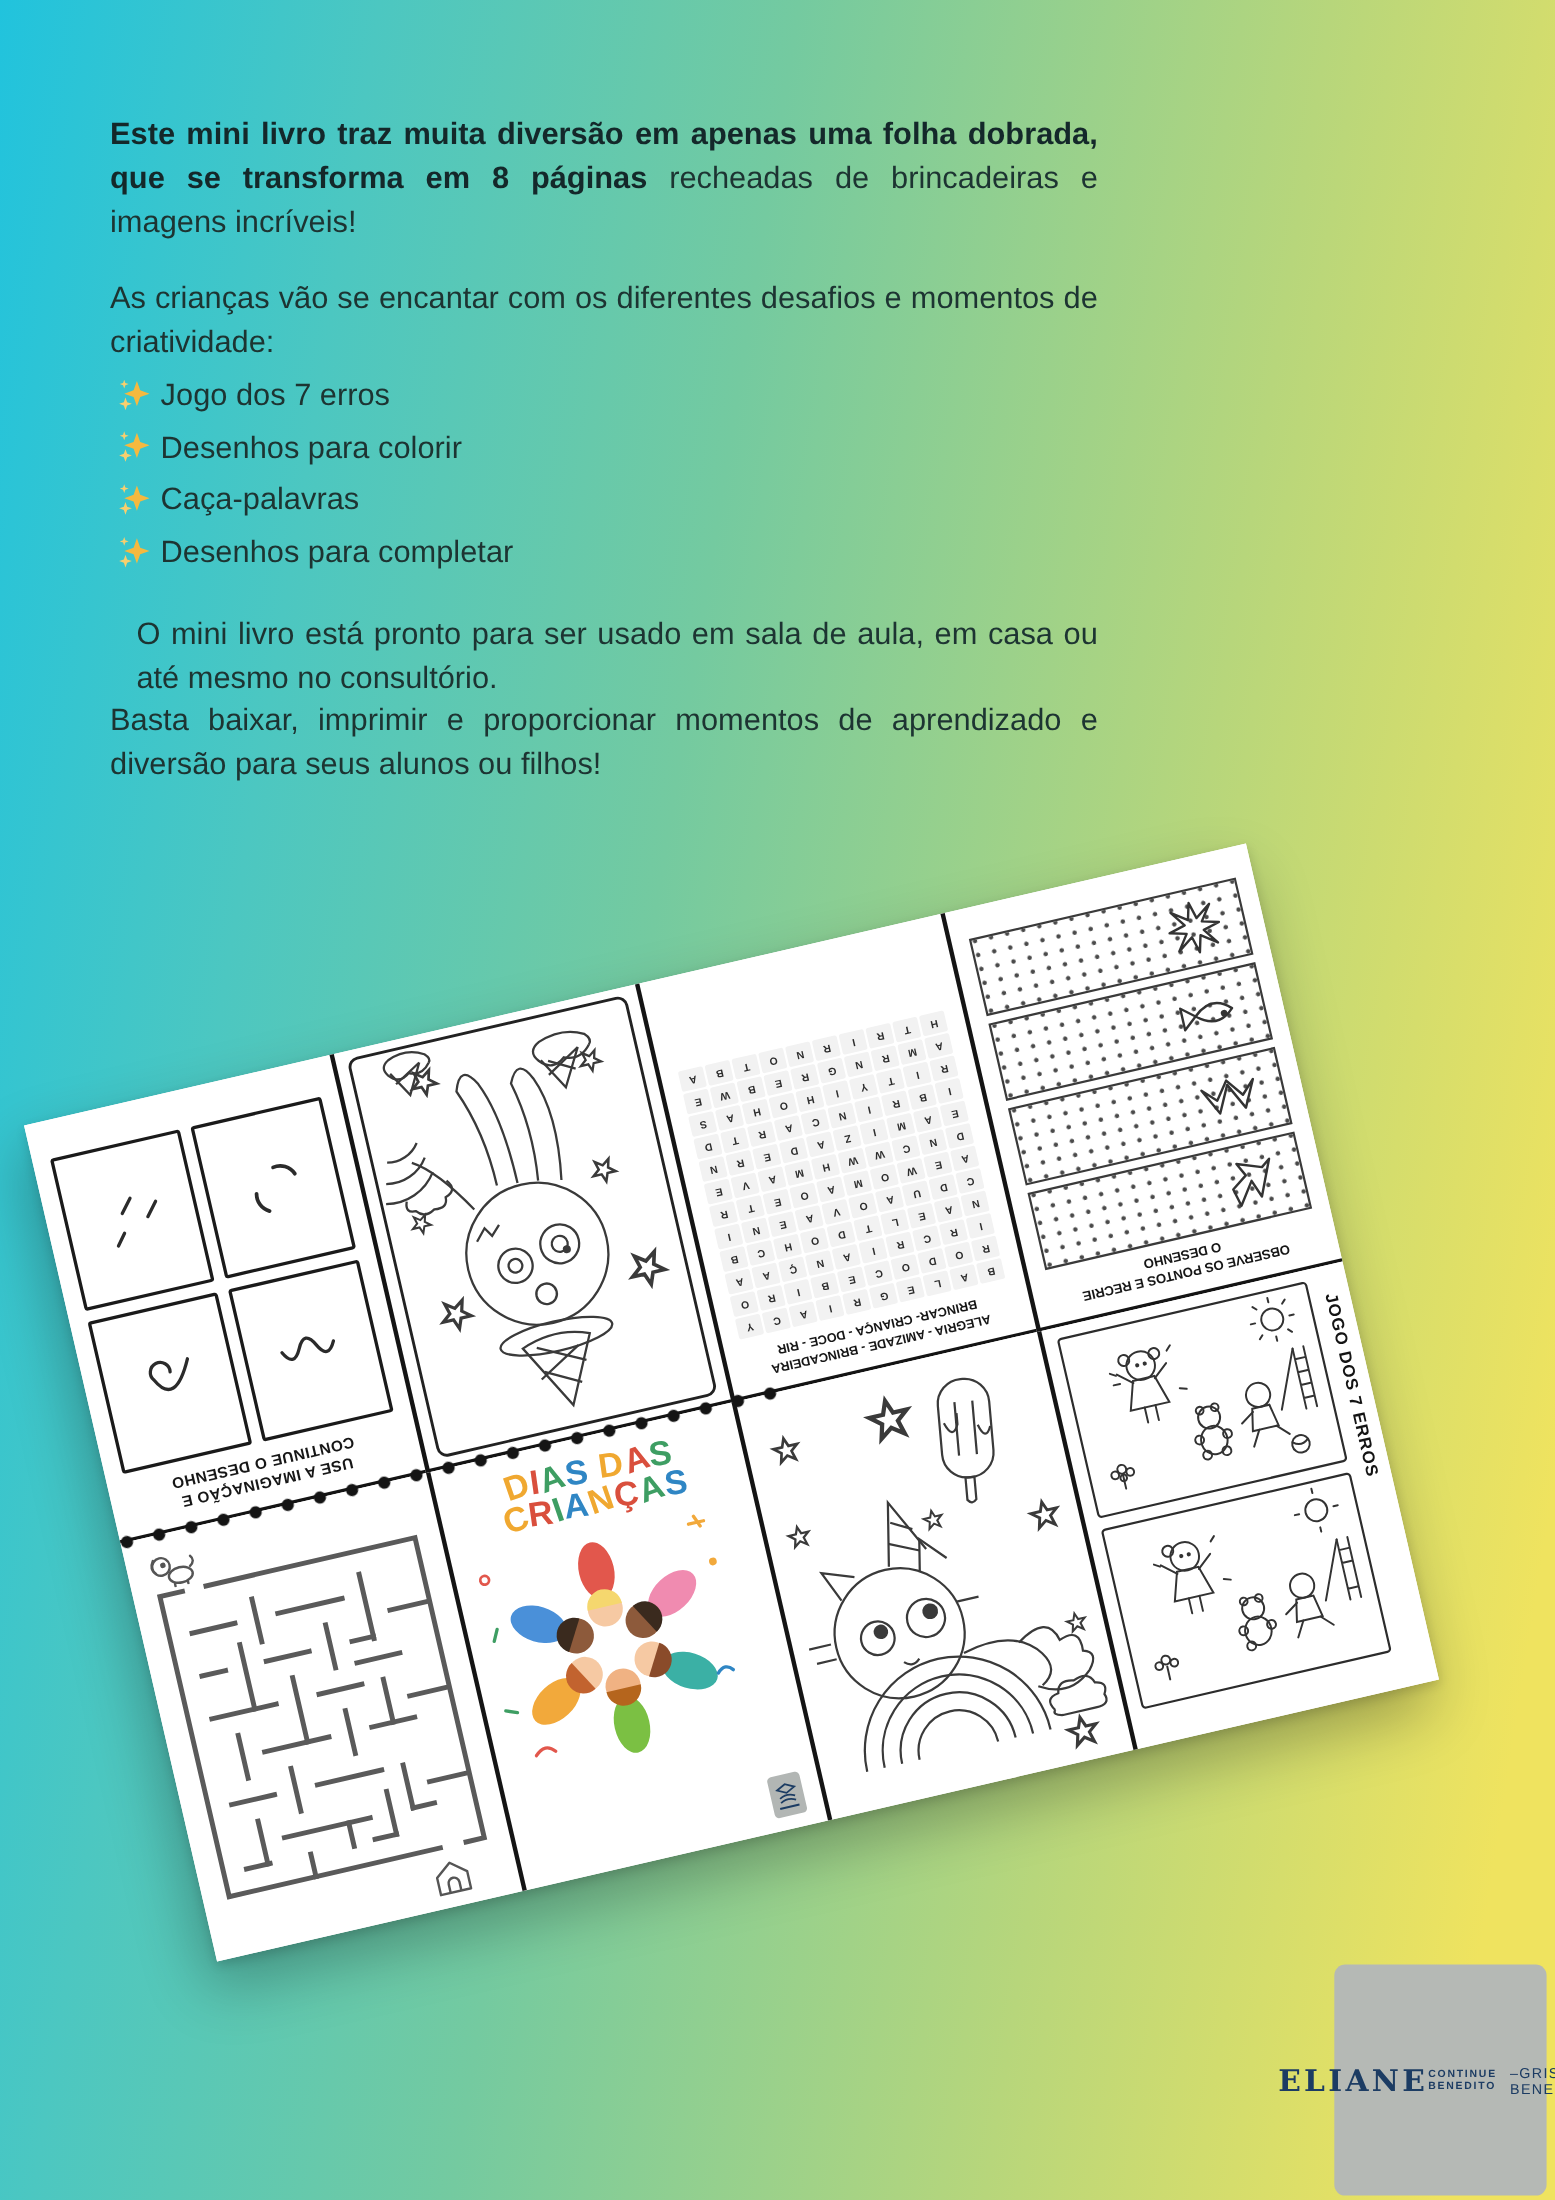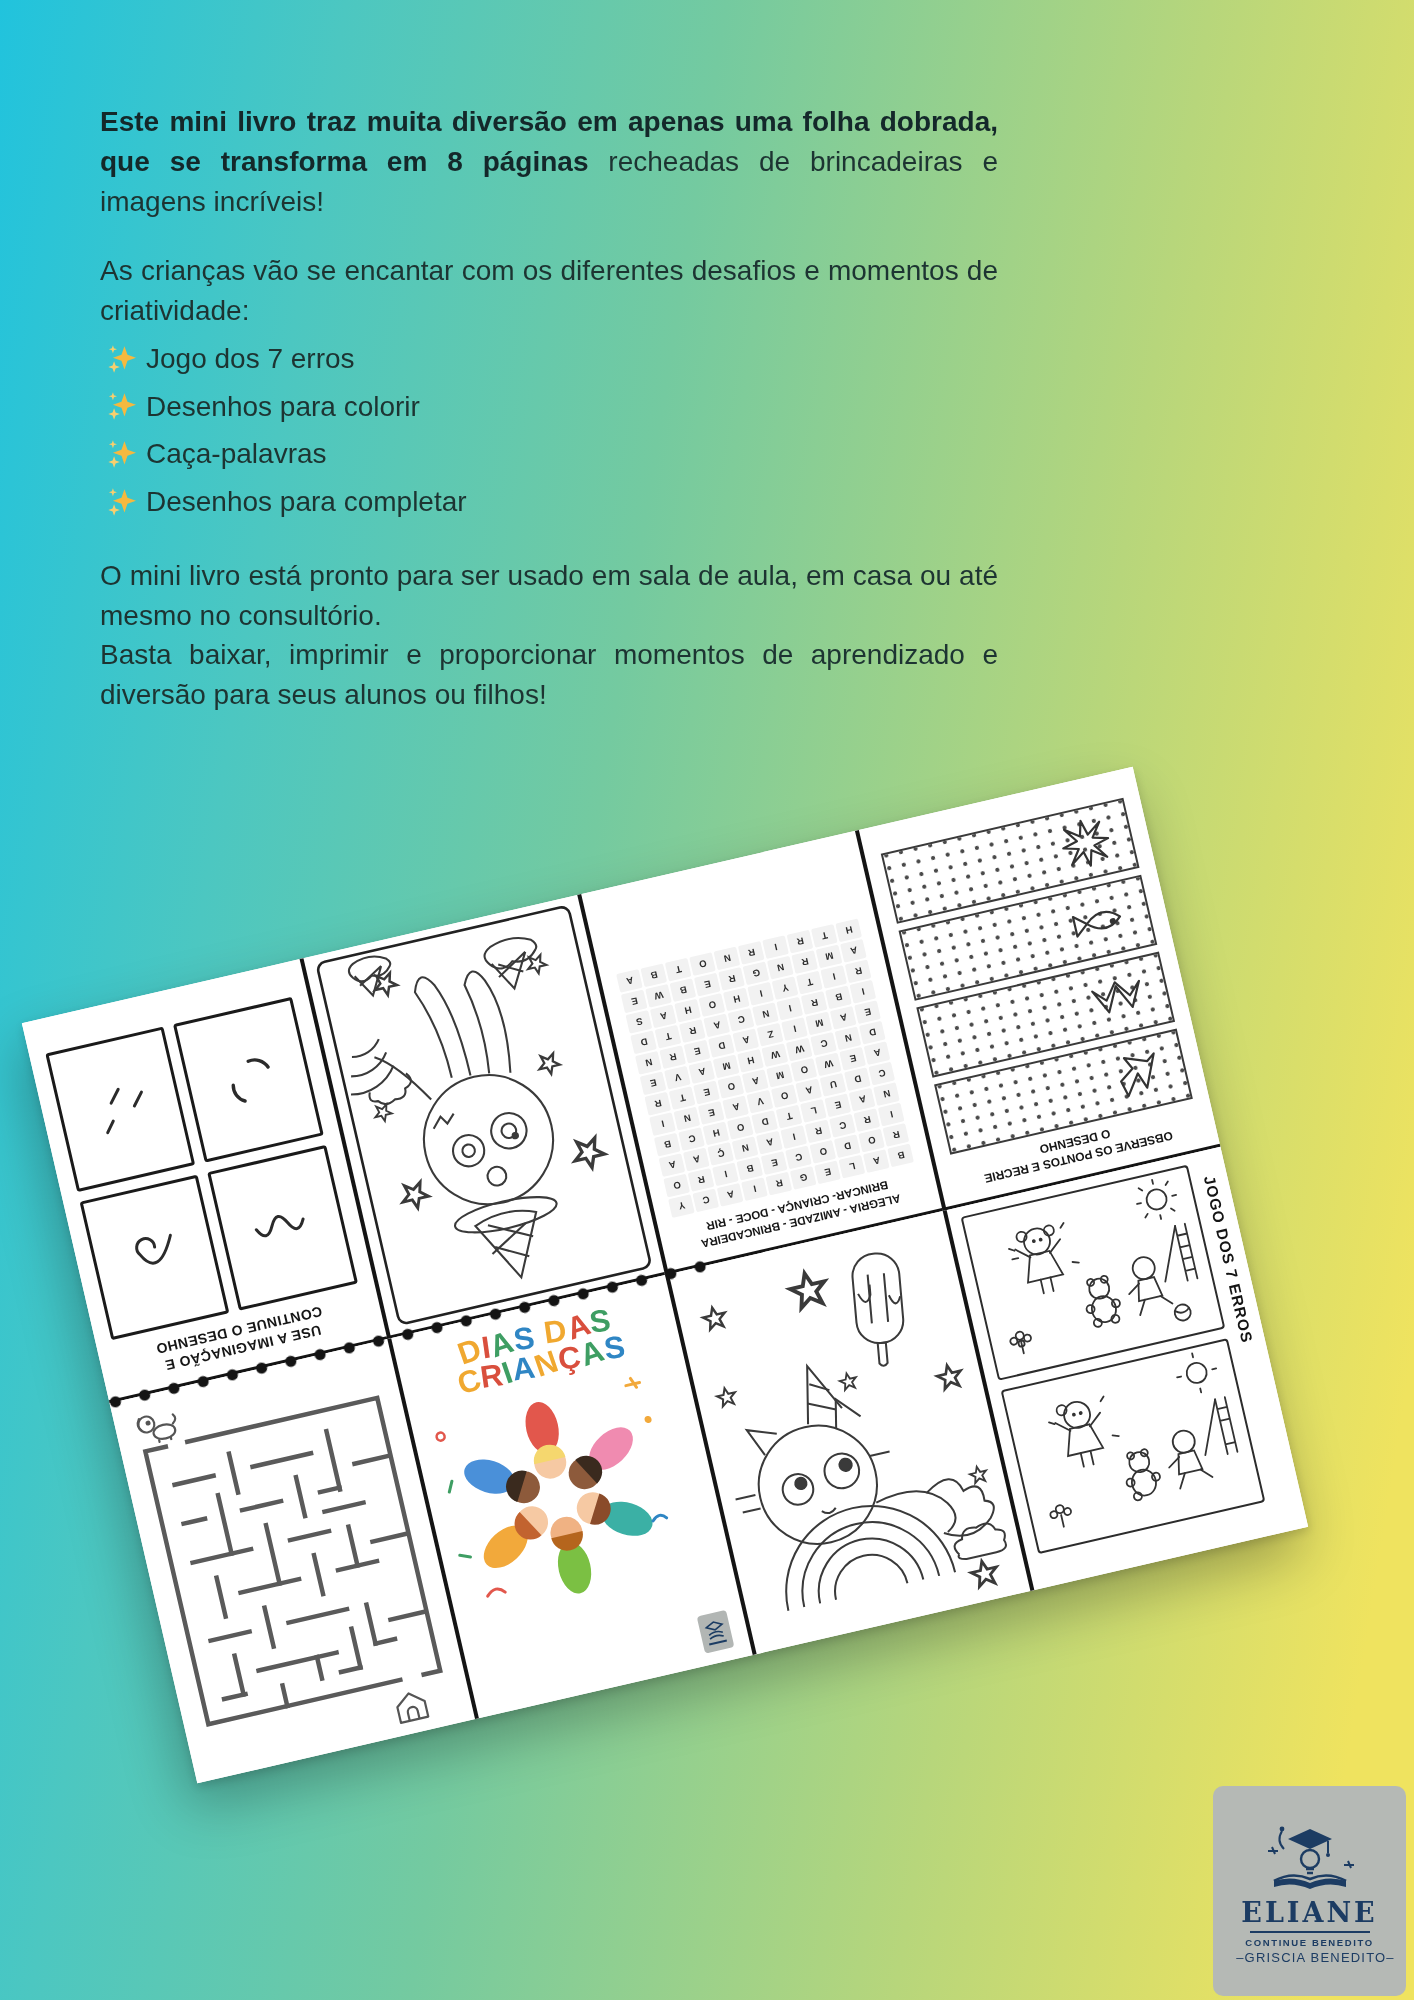--- a/index.html
+++ b/index.html
@@ -11,21 +11,21 @@
   }
   
   .copy { position:absolute; left:100px; top:102px; width:898px; color:#1d3432; font-size:28px; line-height:1.42; }
   .copy p { text-align:justify; }
   .p-intro { font-weight:700; color:#14282a; }
   .p-intro .reg { font-weight:400; color:#1d3432; }
   .p-hook { margin-top:30px; }
   ul.features { list-style:none; margin-top:4px; }
   ul.features li { display:flex; align-items:center; gap:10px; padding:4px 0 4px 6px; }
   .spark { width:30px; height:30px; flex:0 0 30px; }
-  .p-close1 { margin-top:30px; }
+  .p-close1 { margin-top:30px;margin-left:24px; }
   
   .sheet { position:absolute; left:95px; top:885px; width:1140px; height:780px;
     background:#fff; transform:rotate(-13deg);
     display:grid; grid-template-columns:repeat(4,1fr); grid-template-rows:1fr 1fr;
     box-shadow:-10px 24px 55px rgba(0,0,0,.28), 0 4px 10px rgba(0,0,0,.15); }
   .panel { position:relative; overflow:hidden; background:#fff; }
   .panel.bl { border-left:4px solid #141414; }
   .panel.row1 { border-bottom:3px solid #141414; }
   .cutline { position:absolute; left:0; top:calc(50% - 6px); width:54%; height:12px; z-index:6;
     background-image:radial-gradient(circle at 6px 6px,#141414 5px,transparent 6px);
@@ -62,21 +62,21 @@
   .kids { margin-top:2px; }
   .stamp { position:absolute; right:16px; bottom:12px; width:30px; height:38px; background:#b2b6b4; border-radius:4px;
     display:flex; align-items:center; justify-content:center; }
   
   .b4 { padding:10px 36px 10px 12px; }
   .b4 .scene { border:2px solid #2c2c2c; border-radius:4px; height:168px; margin-bottom:10px; display:flex; align-items:center; justify-content:center; }
   .b4-label { position:absolute; right:9px; top:26px; writing-mode:vertical-rl; font-weight:800; font-size:15.5px;
     letter-spacing:1px; color:#141414; white-space:nowrap; }
   
   .logo-box { position:absolute; left:1213px; top:1786px; width:193px; height:210px; background:#b5b9b5; border-radius:10px;
-    display:flex; flex-direction:column; align-items:center; justify-content:center; color:#1c3c63; }
+    display:flex; flex-direction:row; align-items:center; justify-content:center; color:#1c3c63; }
   .logo-name { font-family:"DejaVu Serif", serif; font-weight:700; font-size:27px; letter-spacing:3px; margin-top:2px; }
   .logo-rule { width:120px; height:2px; background:#1c3c63; margin:3px 0 4px 0; }
   .logo-sub1 { font-size:9.5px; font-weight:700; letter-spacing:1.6px; }
   .logo-sub2 { font-size:13px; letter-spacing:1.2px; margin-top:2px;margin-left:12px; }
   svg { display:block; }
 </style>
 </head>
 <body>
 
 <div class="copy">

